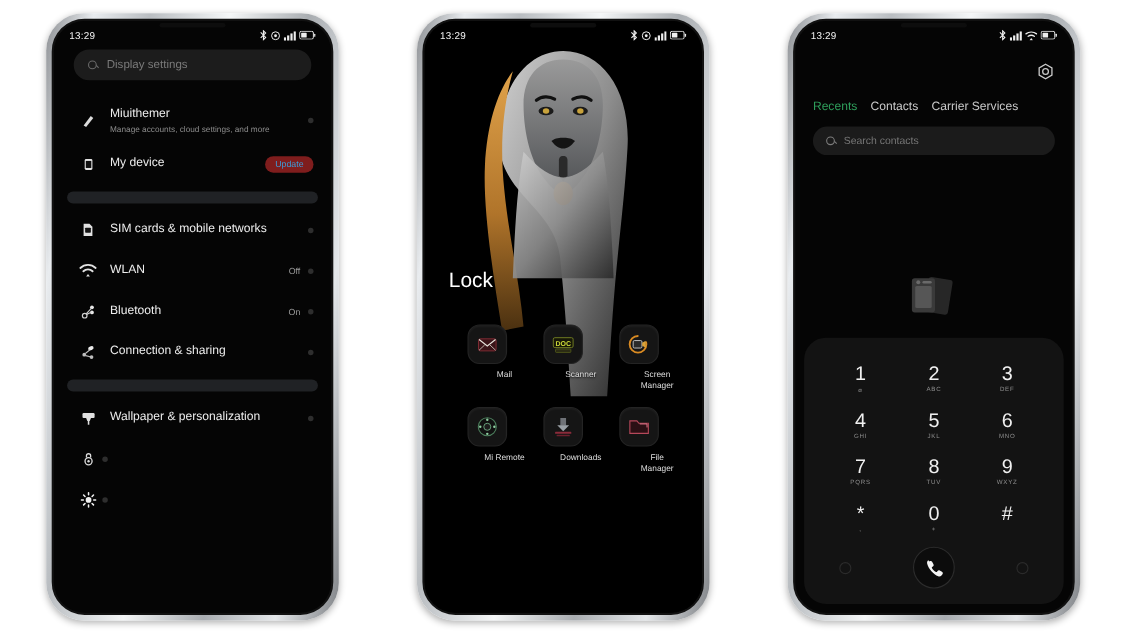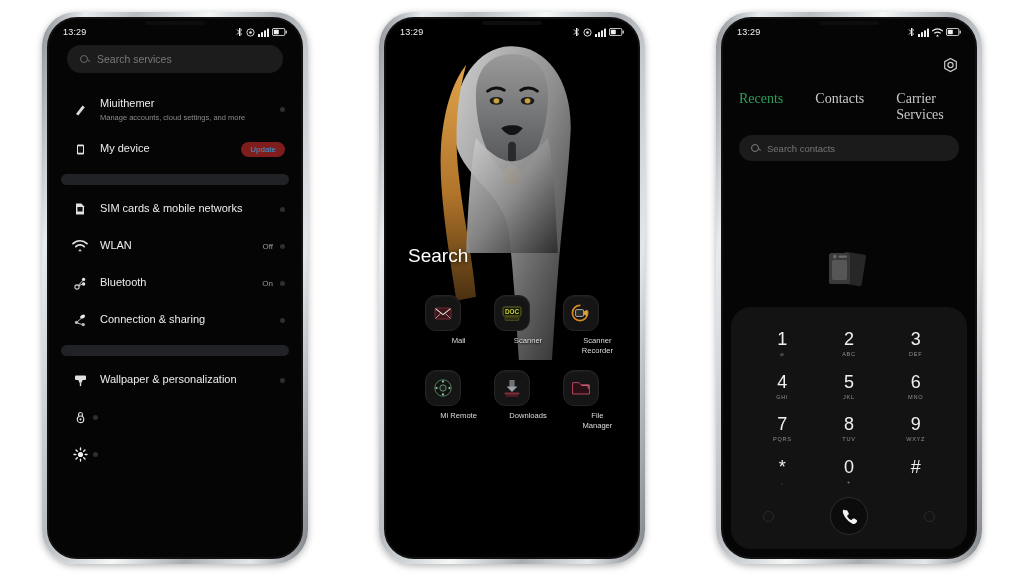--- a/index.html
+++ b/index.html
@@ -59,21 +59,21 @@
     grid-template-columns:repeat(3,1fr); row-gap:14px; padding:0 22px; }
   .app{ display:flex; flex-direction:column; align-items:center; gap:5px; }
   .app .sq{ width:36px; height:36px; border-radius:11px; background:#151515;
     border:1px solid #242424; display:flex; align-items:center; justify-content:center;
     box-shadow:inset 0 1px 2px rgba(255,255,255,.05); }
   .app .lb{ font-size:7.6px; color:#ddd; text-align:center; line-height:1.3;
     text-shadow:0 1px 2px #000;padding-left:32px; }
 
   
   .d-gear{ position:absolute; right:16px; top:38px; }
-  .tabs{ display:flex; gap:32px; padding:46px 16px 0 16px; font-size:14px;font-family:Liberation Serif, serif; }
+  .tabs{ display:flex; gap:12px; padding:46px 16px 0 16px; font-size:11px; }
   .tab{ color:#c9c9c9; }
   .tab.active{ color:#2e9e5b; }
   .d-search{ margin:12px 16px 0 16px; height:26px; border-radius:13px; background:#1b1b1b;
     display:flex; align-items:center; gap:8px; padding:0 12px; }
   .d-search .mag{ width:8px;height:8px;border:1.3px solid #7c7c7c;border-radius:50%;
     position:relative;flex:none;}
   .d-search .mag:after{content:"";position:absolute;width:3px;height:1.3px;background:#7c7c7c;
     right:-3px;bottom:0.5px;transform:rotate(45deg);}
   .d-search span{ font-size:9.5px; color:#767676; }
   .empty{ position:absolute; left:0; right:0; top:228px; text-align:center; }
@@ -121,21 +121,21 @@
                 <rect x=".4" y=".4" width="12.5" height="7.2" rx="1.6" stroke="#eee" stroke-width=".9" fill="none"></rect>
                 <rect x="1.8" y="1.8" width="5" height="4.4" rx=".6" fill="#eee"></rect>
                 <rect x="13.6" y="2.6" width="1.2" height="2.8" rx=".5" fill="#eee"></rect>
               </svg>
         </span>
       </div>
 
 
       <div class="s-search">
         <span class="mag"></span>
-        <span>Search services</span>
+        <span>Display settings</span>
       </div>
 
       <div class="srow">
         <span class="ic">
           <svg width="15" height="15" viewBox="0 0 15 15">
                 <path d="M3 12 L9.5 3.5 L11.8 5.2 L5.3 13.5 Z" fill="#dcdcdc"></path>
               </svg>
         </span>
         <span class="tx">
           <div class="tl">Miuithemer</div>
@@ -320,21 +320,21 @@
                 <rect x="9" y=".6" width="2" height="8.4" fill="#eee"></rect>
               </svg>
           <svg width="15" height="8" viewBox="0 0 15 8">
                 <rect x=".4" y=".4" width="12.5" height="7.2" rx="1.6" stroke="#eee" stroke-width=".9" fill="none"></rect>
                 <rect x="1.8" y="1.8" width="5" height="4.4" rx=".6" fill="#eee"></rect>
                 <rect x="13.6" y="2.6" width="1.2" height="2.8" rx=".5" fill="#eee"></rect>
               </svg>
         </span>
       </div>
 
-      <div class="folder-title">Search</div>
+      <div class="folder-title">Lock</div>
 
       <div class="appgrid">
         <div class="app">
           <span class="sq">
             <svg width="20" height="20" viewBox="0 0 20 20">
                   <rect x="2" y="5" width="16" height="11" rx="1.6" fill="#3a1418" stroke="#7d2b33" stroke-width=".9"></rect>
                   <path d="M2.5 5.6 10 11.6 17.5 5.6" stroke="#e4e0d8" stroke-width="1.1" fill="none"></path>
                   <path d="M2.5 15.4 7.6 10.6M17.5 15.4 12.4 10.6" stroke="#c9c3b8" stroke-width=".8" fill="none"></path>
                 </svg>
           </span>
@@ -351,21 +351,21 @@
           <span class="lb">Scanner</span>
         </div>
         <div class="app">
           <span class="sq">
             <svg width="22" height="20" viewBox="0 0 22 20">
                   <circle cx="10" cy="10" r="7.6" stroke="#d98a22" stroke-width="1.7" fill="none" stroke-dasharray="36 9"></circle>
                   <rect x="5.6" y="6.6" width="8" height="6.8" rx="1.2" fill="#2a2a2a" stroke="#cfcfcf" stroke-width=".8"></rect>
                   <path d="M13.8 8.6 17 6.8v6.4l-3.2-1.8Z" fill="#d9a33a"></path>
                 </svg>
           </span>
-          <span class="lb">Scanner Recorder</span>
+          <span class="lb">Screen Manager</span>
         </div>
         <div class="app">
           <span class="sq">
             <svg width="22" height="22" viewBox="0 0 22 22">
                   <circle cx="11" cy="11" r="8.2" fill="#111" stroke="#4c7e5c" stroke-width="1"></circle>
                   <circle cx="11" cy="11" r="3.2" fill="#1d1d1d" stroke="#6fae84" stroke-width=".8"></circle>
                   <circle cx="11" cy="4.6" r="1.1" fill="#8fd0a2"></circle>
                   <circle cx="11" cy="17.4" r="1.1" fill="#8fd0a2"></circle>
                   <circle cx="4.6" cy="11" r="1.1" fill="#8fd0a2"></circle>
                   <circle cx="17.4" cy="11" r="1.1" fill="#8fd0a2"></circle>

